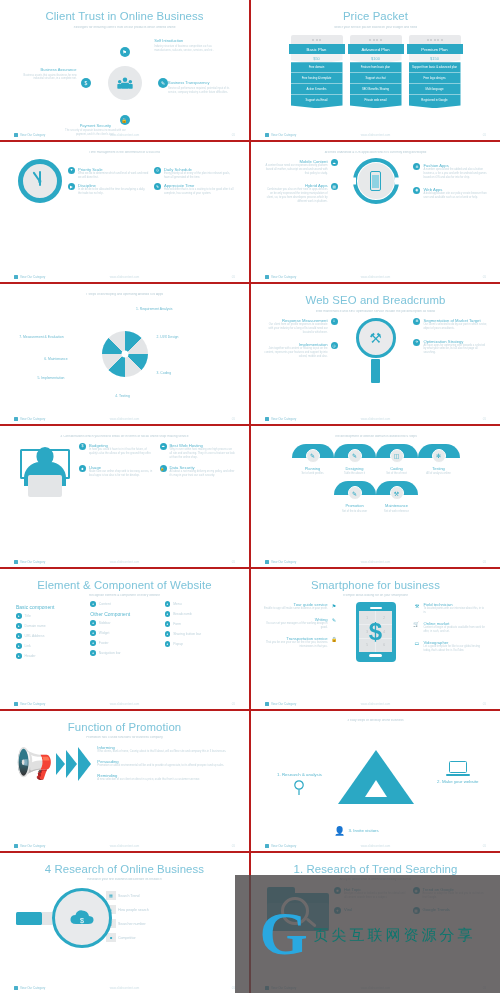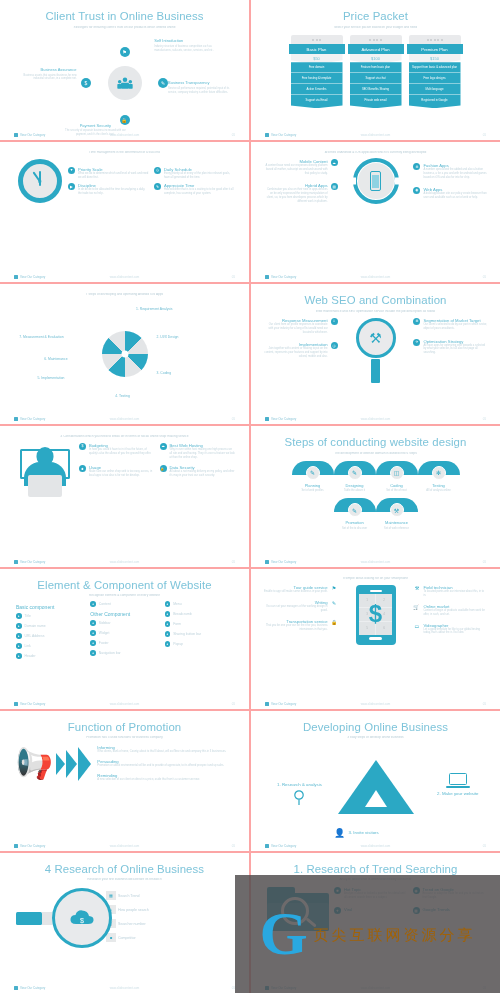--- a/index.html
+++ b/index.html
@@ -8,21 +8,21 @@
     background: #f0f0f0;
     font-family: "Liberation Sans", sans-serif;
     overflow: hidden;
   }
   #grid {
     display: grid;
     grid-template-columns: 1fr 1fr;
     grid-template-rows: repeat(7, 1fr);
     gap: 2px;
     width: 500px; height: 993px;
-    background: #fca5a5;
+    background: #b91c1c;
   }
   .slide {
     background: #ffffff;
     position: relative;
     overflow: hidden;
     padding: 6px 10px 0 10px;
     display: flex;
     flex-direction: column;
   }
   .s-title {
@@ -210,21 +210,21 @@
     display:flex; align-items:center; justify-content:center; gap:6px;
     z-index: 50;
   }
   #wm .g{
     font-size:62px; color:#29a8e0; font-weight:bold; line-height:.8;
     font-family: "Liberation Serif", serif;
   }
   #wm .wt{ display:flex;flex-direction:column; }
   #wm .w1{ font-size:30px; font-weight:bold; color:#ffffff; letter-spacing:.5px; }
   #wm .w1 span{ color:#dcdcdc; font-weight:normal; }
-  #wm .w2{ font-size:15px; color:#a16207; letter-spacing:3px; margin-top:3px; }
+  #wm .w2{ font-size:15px; color:#0f766e; letter-spacing:3px; margin-top:3px; }
 </style>
 </head>
 <body>
 
 <div id="grid">
 
   <div class="slide">
     <div class="s-title">Client Trust in Online Business</div>
     <div class="s-sub">Strategies for ensuring client's trust on our products which offered online</div>
     <div class="body-area">
@@ -468,21 +468,21 @@
             <i class="fsq"></i>
             <span>View Our Category</span>
           </span>
         <span class="fc">www.slidecontent.com</span>
         <span class="fr">01</span>
       </div>
     </div>
   </div>
 
   <div class="slide">
-    <div class="s-title">Web SEO and Combination</div>
+    <div class="s-title">Web SEO and Breadcrumb</div>
     <div class="s-sub">Web maintenance and SEO optimization service include the job description as follow</div>
     <div class="body-area">
       <div style="display:flex;align-items:flex-start;gap:3px;padding:4px 3px 0 3px;">
         <div style="width:33%;display:flex;flex-direction:column;gap:8px;">
           <div class="fitem" style="flex-direction:row-reverse;text-align:right;">
             <div class="dot">⇩</div>
             <div class="txt">
                 <div class="itl">Response Measurement</div>
                 <div class="blurb">Our client from an profile responses to coordinate with your industry for a long of list would need our located is whichever.</div>
               </div>
@@ -575,21 +575,20 @@
             <i class="fsq"></i>
             <span>View Our Category</span>
           </span>
         <span class="fc">www.slidecontent.com</span>
         <span class="fr">01</span>
       </div>
     </div>
   </div>
 
   <div class="slide">
-    <div class="s-title">Steps of conducting website design</div>
     <div class="s-sub">The development of website domain is divided into 6 steps</div>
     <div class="body-area">
       <div class="steprow" style="margin-top:5px;">
         <div class="step">
           <div class="arch">
               <div class="stepdot">✎</div>
             </div>
           <div class="stepname">Planning</div>
           <div class="stepdesc">Set of web profiles</div>
         </div>
@@ -721,20 +720,21 @@
             <i class="fsq"></i>
             <span>View Our Category</span>
           </span>
         <span class="fc">www.slidecontent.com</span>
         <span class="fr">01</span>
       </div>
     </div>
   </div>
 
   <div class="slide">
+    <div class="s-title">Smartphone for business</div>
     <div class="s-sub">8 simple ideas looking for on your smartphone</div>
     <div class="body-area">
       <div style="display:flex;align-items:flex-start;gap:3px;padding:4px 3px 0 3px;">
         <div style="width:33%;display:flex;flex-direction:column;gap:6px;">
           <div class="fitem" style="flex-direction:row-reverse;text-align:right;">
             <div class="dot" style="background:none;color:#2ba8c4;font-size:5px;">⚑</div>
             <div class="txt">
                 <div class="itl">Tour guide service</div>
                 <div class="blurb">Enable to app still make some business in your profit.</div>
               </div>
@@ -835,21 +835,20 @@
             <i class="fsq"></i>
             <span>View Our Category</span>
           </span>
         <span class="fc">www.slidecontent.com</span>
         <span class="fr">01</span>
       </div>
     </div>
   </div>
 
   <div class="slide">
-    <div class="s-title">Developing Online Business</div>
     <div class="s-sub">3 easy steps of develop online business</div>
     <div class="body-area">
       <div style="position:relative;height:100%;">
         <div style="position:absolute;left:50%;top:42%;transform:translate(-50%,-50%);">
           <div class="tri"></div>
         </div>
         <div style="position:absolute;left:7%;top:38%;display:flex;flex-direction:column;align-items:center;gap:1px;">
           <div style="font-size:4.4px;color:#5bb8d0;">1. Research &amp; analysis</div>
           <div style="margin-top:2px;">
             <svg width="12" height="16" viewBox="0 0 12 16">

